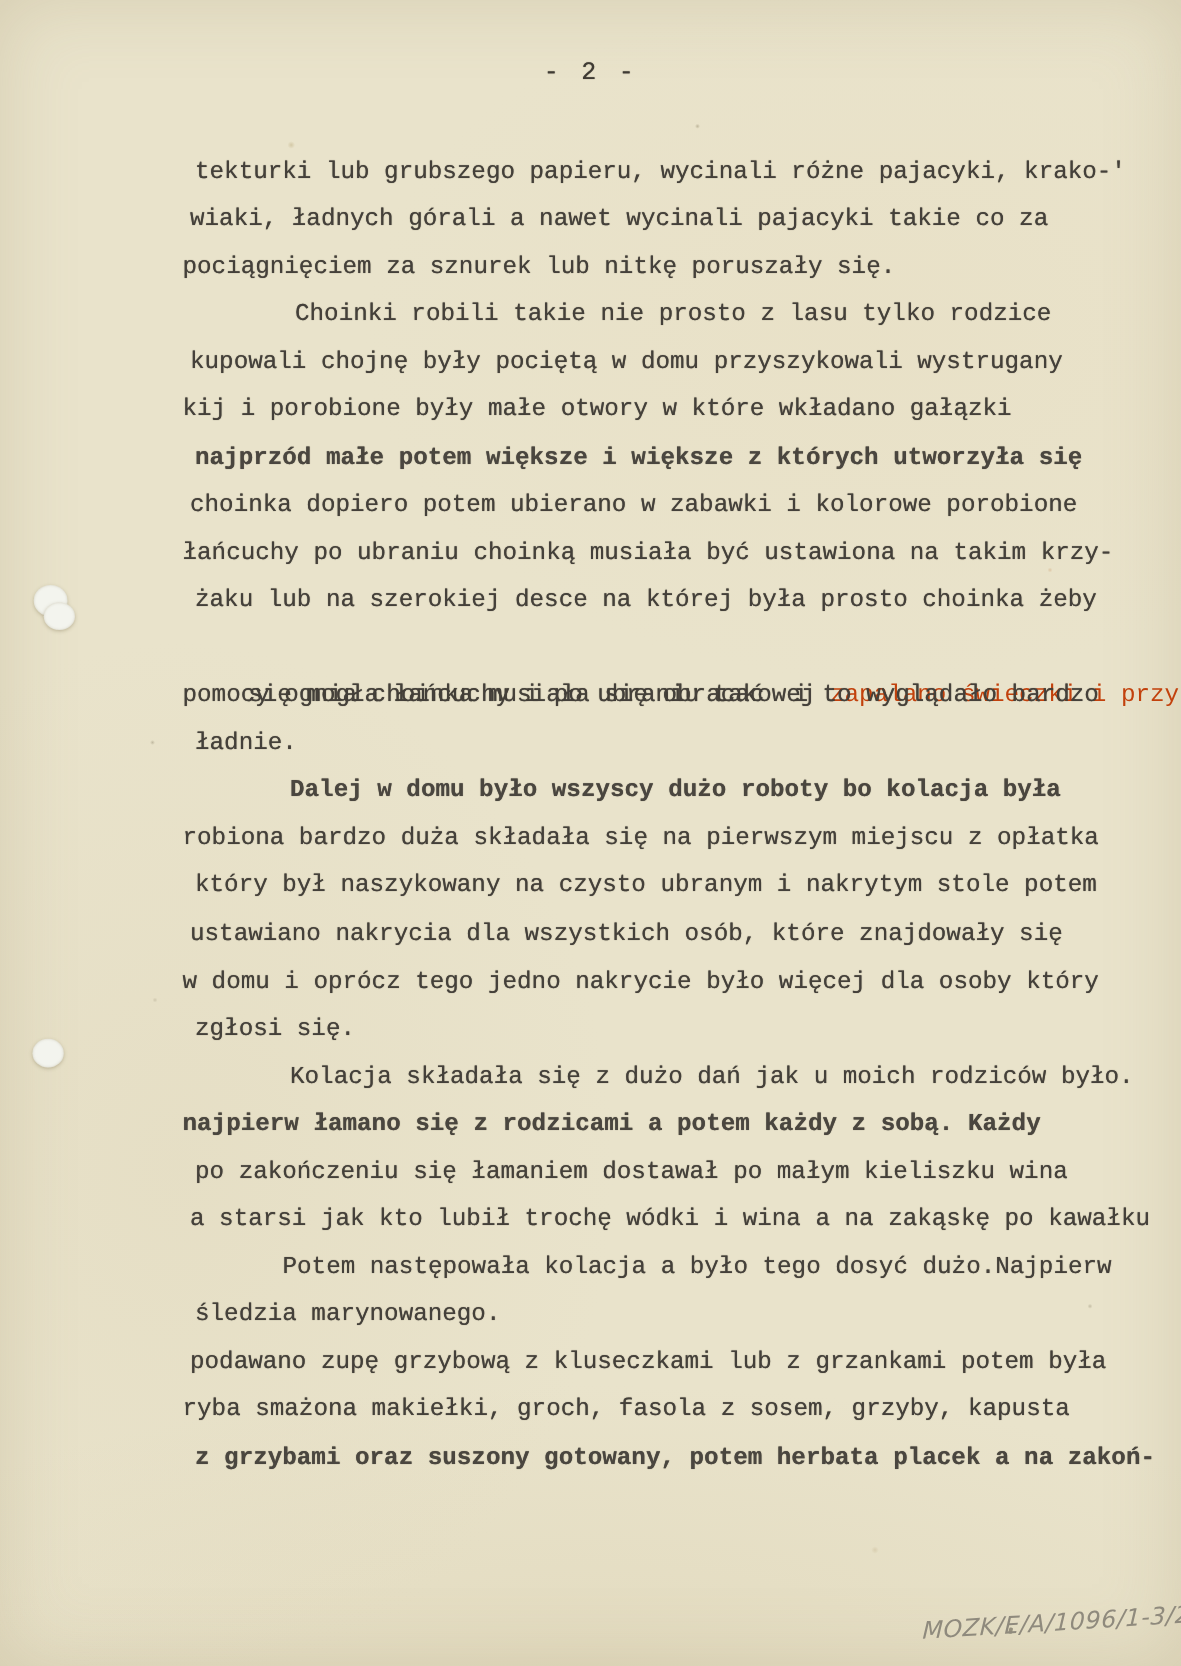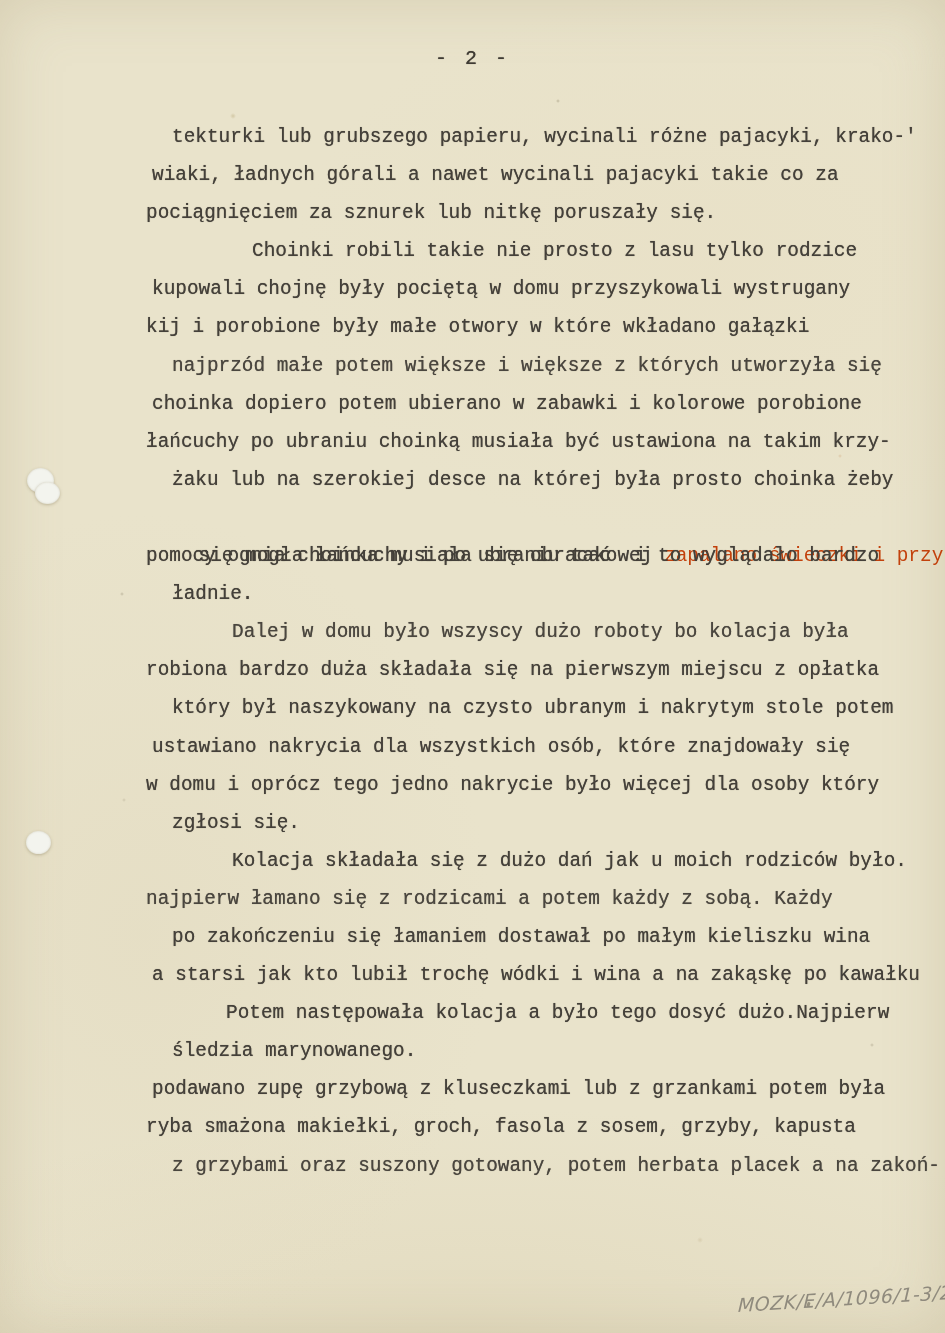--- a/index.html
+++ b/index.html
@@ -52,22 +52,22 @@
   }
   .line {
     white-space: pre;
     height: 38.1px;
   }
   .line.indent {
     text-indent: 80px;
   }
   
   .line:nth-child(3n)   { margin-left: -6px; }
-  .line:nth-child(3n+1) { margin-left: 20px; }
-  .line:nth-child(7n)   { opacity: 0.96; }
+  .line:nth-child(3n+1) { margin-left: 4px; }
+  .line:nth-child(7n)   { opacity: 0.96; font-weight: bold; }
 
   .faded {
     color: #c2410c;
     text-shadow: none;
     text-align: right;
   }
 
   .punch-hole {
     position: absolute;
     background: #f3f4ee;

